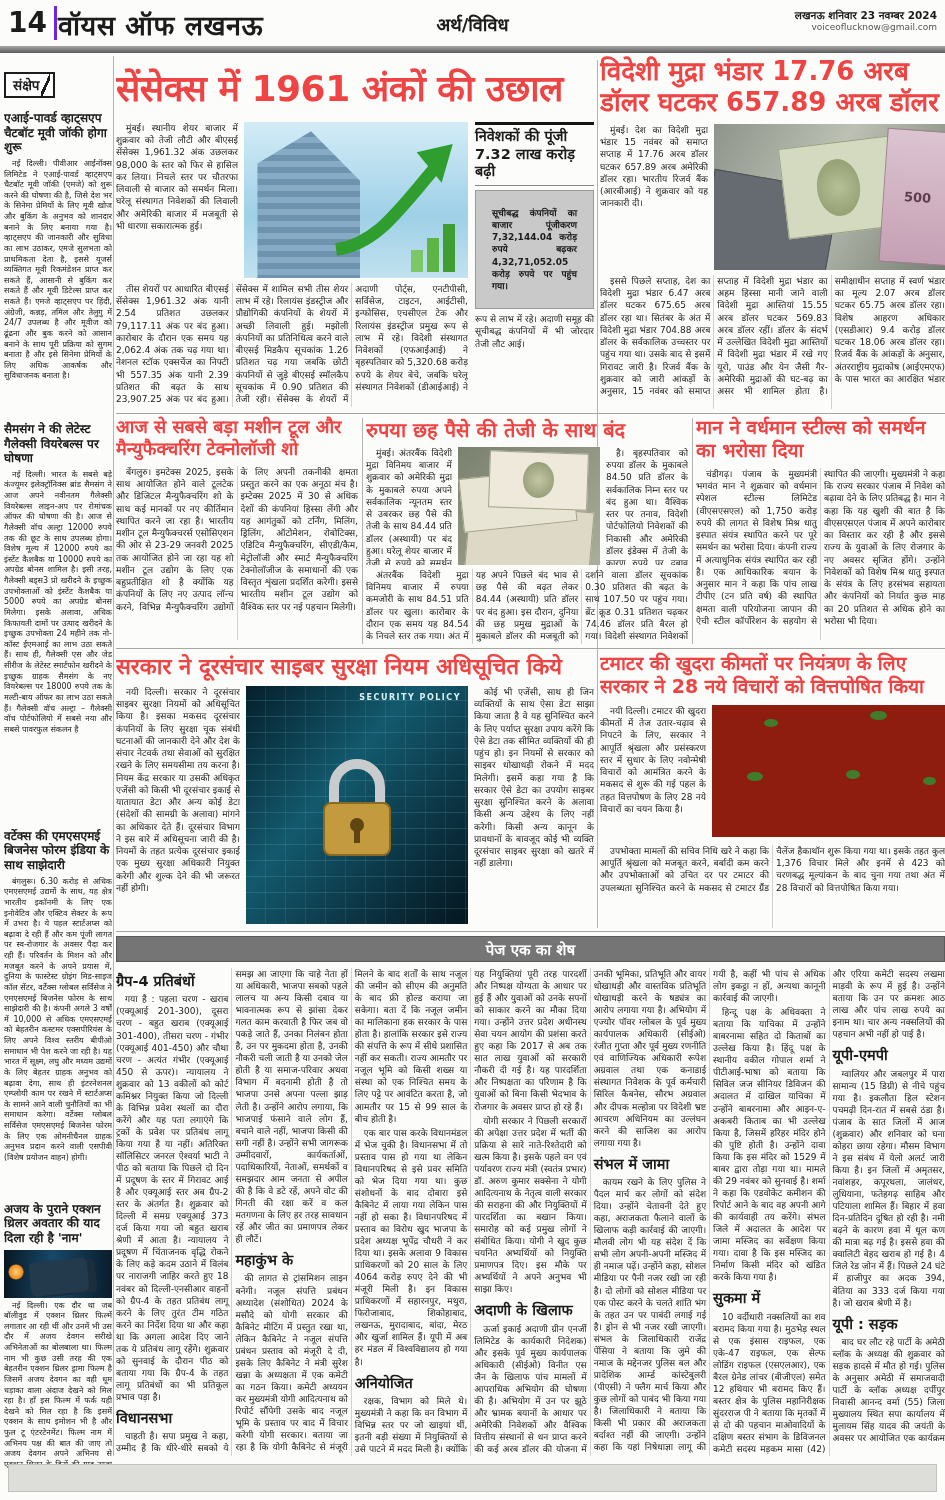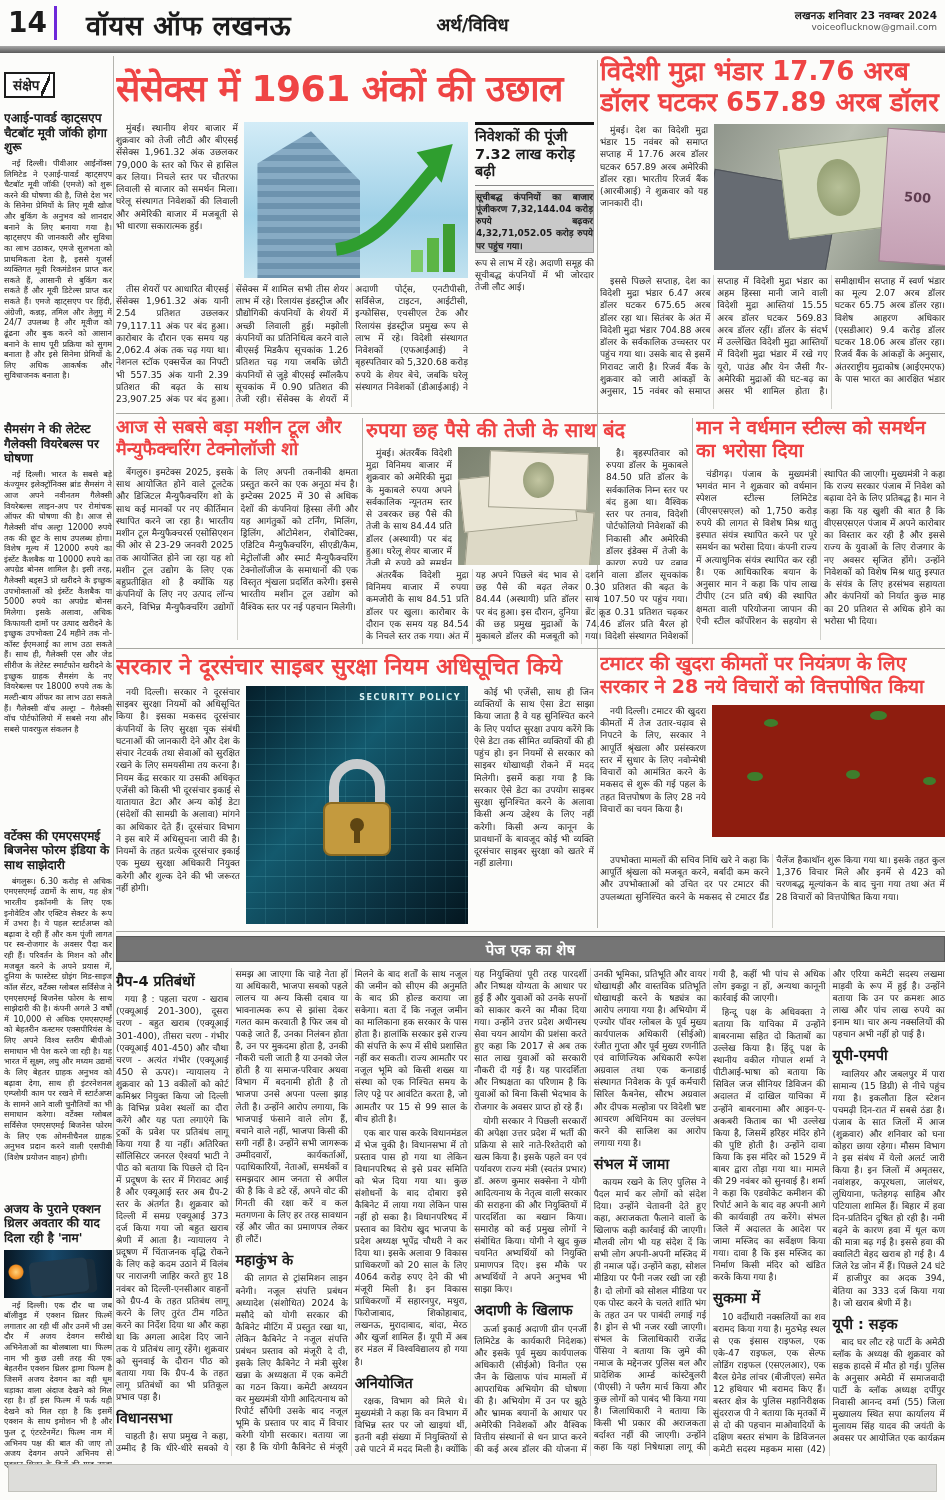--- a/index.html
+++ b/index.html
@@ -4,21 +4,21 @@
 <style>
   html,body{margin:0;padding:0;background:#d8d8d4;}
   .page{position:relative;width:945px;height:1500px;background:#fcfcfa;overflow:hidden;
         font-family:"DejaVu Sans",sans-serif;color:#1c1c1c;}
   [data-interactable]{box-sizing:border-box;}
 
   
   .masthead{position:absolute;top:0;left:0;width:945px;height:46px;}
   .pageno{position:absolute;left:8px;top:6px;font-size:28px;font-weight:700;
           border-right:3px solid #6d28d9;padding-right:7px;line-height:34px;}
-  .papername{position:absolute;left:58px;top:6px;font-size:27px;font-weight:700;letter-spacing:.5px;padding-left:28px;}
+  .papername{position:absolute;left:58px;top:6px;font-size:27px;font-weight:700;letter-spacing:.5px;}
   .sectionname{position:absolute;left:50%;top:12px;transform:translateX(-50%);
           font-size:18px;font-weight:700;}
   .datebox{position:absolute;right:8px;top:8px;text-align:right;}
   .dateline{font-size:10.5px;font-weight:700;}
   .email{font-size:9px;color:#555;}
   .mast-rule{position:absolute;top:46px;left:0;width:945px;height:7px;
           background:linear-gradient(#a8a8a8,#5a5a5a);}
 
   
   .bodytxt{font-size:9px;line-height:1.36;text-align:justify;text-indent:10px;overflow:hidden;}
@@ -63,21 +63,21 @@
   .bars i{display:block;width:12px;background:#5cb544;}
   .bars i:nth-child(1){height:22px;background:#7bc966;}
   .bars i:nth-child(2){height:34px;}
   .bars i:nth-child(3){height:48px;background:#3f9e31;}
   .arrow{position:absolute;right:2%;top:2%;width:62%;height:92%;}
   .sx-cols{column-count:3;height:124px;margin-top:5px;}
   .capital{width:119px;border-top:3px solid #151515;}
   .cap-h{font-size:14.5px;font-weight:700;line-height:1.22;padding:3px 0 4px;border-bottom:1px solid #888;}
   .cap-b{font-size:9px;line-height:1.36;text-align:justify;height:108px;overflow:hidden;margin-top:3px;}
   .cap-box{background:#c9c9c9;border:1px solid #9a9a9a;font-size:9px;font-weight:700;
-           line-height:1.35;padding:0;margin-top:4px;text-align:justify;}
+           line-height:1.35;padding:16px;margin-top:4px;text-align:justify;}
   .cap-tail{font-size:9px;line-height:1.36;text-align:justify;margin-top:4px;height:48px;overflow:hidden;}
 
   
   .forex{left:600px;top:56px;width:345px;height:356px;}
   .forex h2{font-size:26px;line-height:1.18;height:64px;overflow:hidden;}
   .fx-row{display:flex;gap:6px;height:146px;margin-top:4px;}
   .fx-lead{width:108px;}
   .forex-photo{position:relative;flex:1;overflow:hidden;
         background:linear-gradient(120deg,#8e948a,#bcc1b4 45%,#767d72);}
   .noteDark{position:absolute;left:-4%;bottom:-8%;width:55%;height:70%;background:#666b72;
@@ -129,21 +129,21 @@
         font-weight:700;}
 
   .tomato{left:600px;top:652px;width:345px;height:276px;}
   .tomato h3{font-size:19px;line-height:1.22;height:50px;overflow:hidden;}
   .tm-row{display:flex;gap:6px;height:132px;margin-top:3px;}
   .tm-a{width:106px;} .tm-c{width:97px;}
   .tomato-photo{position:relative;flex:1;overflow:hidden;background:#8e1d0f;}
   .tom{position:absolute;border-radius:50%;
         background:radial-gradient(circle at 35% 30%,#f4克 0,#f07a5a 0 28%,#d63a20 62%,#9a1f0e);}
   .tom::after{content:"";position:absolute;left:44%;top:6%;width:14%;height:14%;border-radius:50%;background:#3f7d2c;}
-  .tm-cols{column-count:2;height:84px;margin-top:17px;}
+  .tm-cols{column-count:2;height:84px;margin-top:8px;}
 
   
   .contbar{position:absolute;left:116px;top:936px;width:829px;height:26px;background:#757575;
         color:#fff;font-size:15px;font-weight:700;display:flex;align-items:center;justify-content:center;
         border:1px solid #5a5a5a;}
   .bottom{position:absolute;left:116px;top:968px;width:829px;height:488px;
         column-count:7;column-gap:7px;column-rule:1px solid #d2d2cc;overflow:hidden;}
   .bi{font-size:9px;line-height:1.34;text-align:justify;}
   .bi.p{text-indent:9px;margin:0 0 2px;}
   .bi.h{font-size:14.5px;font-weight:700;line-height:1.2;padding:5px 0 3px;text-indent:0;
@@ -196,21 +196,21 @@
       <span class="fig" data-interactable="false"></span>
     </div>
     <div class="sb-b sb-b4" data-interactable="false">नई दिल्ली। एक दौर था जब बॉलीवुड में एक्शन थ्रिलर फिल्में लगातार आ रही थीं और उनमें भी उस दौर में अजय देवगन सरीखे अभिनेताओं का बोलबाला था। फिल्म नाम भी कुछ उसी तरह की एक बेहतरीन एक्शन थ्रिलर ड्रामा फिल्म है जिसमें अजय देवगन का वही धूम धड़ाका वाला अंदाज देखने को मिल रहा है। हाँ इस फिल्म में फर्क यही देखने को मिल रहा है कि इसमें एक्शन के साथ इमोशन भी है और फुल टू एंटरटेनमेंट। फिल्म नाम में अभिनय पक्ष की बात की जाए तो अजय देवगन अपने अभिनय से एक्शन थ्रिलर के दिनों की याद ताजा कर देते हैं, वहीं उनकी पत्नी के किरदार में समीरा रेड्डी के काम को भी आप तारीफ करेंगे। हालांकि समीरा रेड्डी के साथ अजय देवगन काफी लंबे समय के बाद स्क्रीन शेयर करते हुए दिखाई देंगे। फिल्म में भूमिका चावला विजय राज, यशपाल शर्मा, और राहुल देव ने भी बखूबी अभिनय किया है।</div>
   </aside>
 
   <section class="story sensex" data-interactable="false">
     <h1 class="bigh" data-interactable="false">सेंसेक्स में 1961 अंकों की उछाल</h1>
     <div class="sx-main">
       <div class="sx-left">
         <div class="sx-toprow">
-          <div class="sx-lead bodytxt" data-interactable="false">मुंबई। स्थानीय शेयर बाजार में शुक्रवार को तेजी लौटी और बीएसई सेंसेक्स 1,961.32 अंक उछलकर 79,000 के स्तर को फिर से हासिल कर लिया। निचले स्तर पर चौतरफा लिवाली से बाजार को समर्थन मिला। घरेलू संस्थागत निवेशकों की लिवाली और अमेरिकी बाजार में मजबूती से भी धारणा सकारात्मक हुई।</div>
+          <div class="sx-lead bodytxt" data-interactable="false">मुंबई। स्थानीय शेयर बाजार में शुक्रवार को तेजी लौटी और बीएसई सेंसेक्स 1,961.32 अंक उछलकर 98,000 के स्तर को फिर से हासिल कर लिया। निचले स्तर पर चौतरफा लिवाली से बाजार को समर्थन मिला। घरेलू संस्थागत निवेशकों की लिवाली और अमेरिकी बाजार में मजबूती से भी धारणा सकारात्मक हुई।</div>
           <div class="sensex-photo" data-interactable="false">
             <div class="bse" data-interactable="false"></div>
             <div class="bars" data-interactable="false">
                 <i></i>
                 <i></i>
                 <i></i>
               </div>
             <svg class="arrow" viewBox="0 0 100 100" data-interactable="false">
               <path d="M8 88 C38 84 54 58 82 26" stroke="#2f9e2f" stroke-width="9" fill="none"></path>
               <path d="M66 18 L92 12 L84 40 Z" fill="#2f9e2f"></path>

